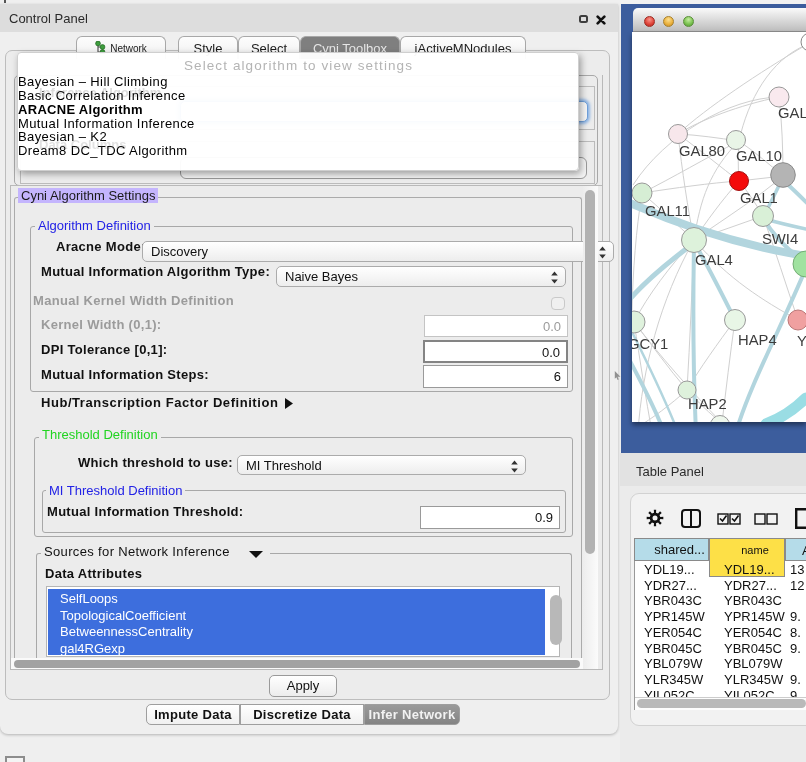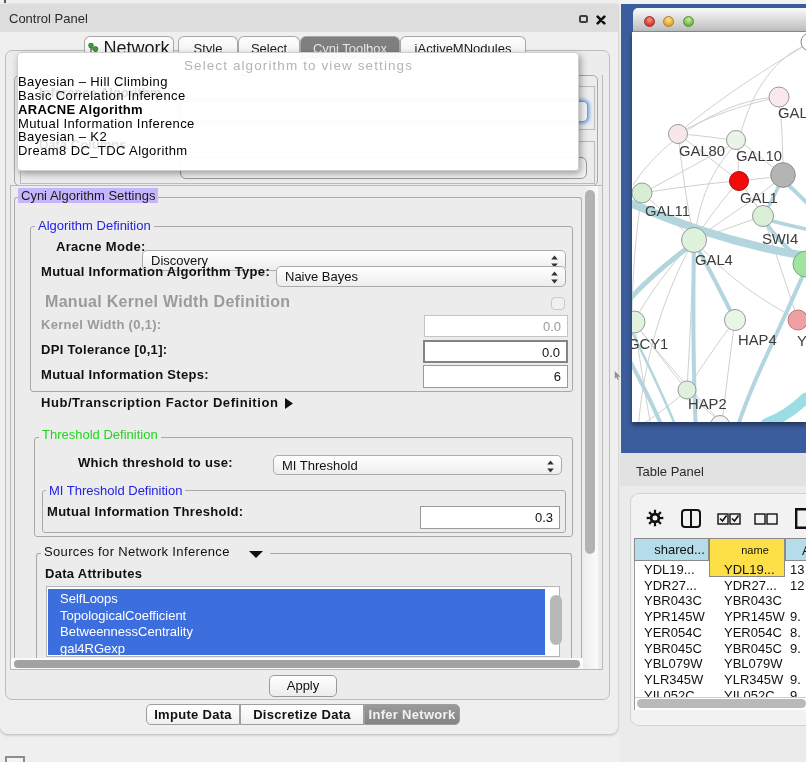--- a/index.html
+++ b/index.html
@@ -21,21 +21,21 @@
 
 <div class="abs" style="left:579px;top:15px;width:9px;height:8px;border:2px solid #3c3c3c;border-radius:2.5px;"></div>
 
 <svg class="abs" style="left:596px;top:15px;" width="10" height="10" viewBox="0 0 12 12">
     <path d="M2 2 L10 10 M10 2 L2 10" stroke="#111" stroke-width="3.2" stroke-linecap="round"></path>
   </svg>
 
 <div class="abs" style="left:5px;top:50px;width:605px;height:650px;background:#ececec;border:1px solid #bdbdbd;border-radius:7px;"></div>
 
 <div id="tabs">
-    <div class="abs" style="left:84px;top:36px;width:90px;height:23px;background:linear-gradient(#fdfdfd,#efefef);border:1px solid #a8a8a8;border-bottom:none;border-radius:6px 6px 0 0;color:#1c1c1c;font-size:18px;text-align:center;line-height:23px;"><svg style="vertical-align:-2px;margin-right:3px;" width="12" height="13" viewBox="0 0 12 13">
+    <div class="abs" style="left:76px;top:36px;width:90px;height:23px;background:linear-gradient(#fdfdfd,#efefef);border:1px solid #a8a8a8;border-bottom:none;border-radius:6px 6px 0 0;color:#1c1c1c;font-size:10px;text-align:center;line-height:23px;"><svg style="vertical-align:-2px;margin-right:3px;" width="12" height="13" viewBox="0 0 12 13">
       <path d="M3 3 L3 11 L7 11 M3 6 L7 6" stroke="#555" stroke-width="1.2" fill="none"></path>
       <circle cx="3" cy="2.5" r="2.4" fill="#3f9e3f" stroke="#1e651e" stroke-width="0.7"></circle>
       <circle cx="7.5" cy="6" r="2.4" fill="#3f9e3f" stroke="#1e651e" stroke-width="0.7"></circle>
       <circle cx="7.5" cy="11" r="2.4" fill="#3f9e3f" stroke="#1e651e" stroke-width="0.7"></circle>
       </svg>Network</div>
     <div class="abs" style="left:178px;top:36px;width:60px;height:23px;background:linear-gradient(#fdfdfd,#efefef);border:1px solid #a8a8a8;border-bottom:none;border-radius:6px 6px 0 0;color:#1c1c1c;font-size:13px;text-align:center;line-height:23px;">Style</div>
     <div class="abs" style="left:238px;top:36px;width:62px;height:23px;background:linear-gradient(#fdfdfd,#efefef);border:1px solid #a8a8a8;border-bottom:none;border-radius:6px 6px 0 0;color:#1c1c1c;font-size:13px;text-align:center;line-height:23px;">Select</div>
     <div class="abs" style="left:300px;top:36px;width:100px;height:23px;background:#7f7f7f;border:1px solid #a8a8a8;border-bottom:none;border-radius:6px 6px 0 0;color:#e6e6e6;font-size:13px;text-align:center;line-height:23px;">Cyni Toolbox</div>
     <div class="abs" style="left:400px;top:36px;width:126px;height:23px;background:linear-gradient(#fdfdfd,#efefef);border:1px solid #a8a8a8;border-bottom:none;border-radius:6px 6px 0 0;color:#1c1c1c;font-size:13px;text-align:center;line-height:23px;">jActiveMNodules</div>
   </div>
@@ -49,66 +49,66 @@
 
 <div class="abs" style="left:10px;top:185px;width:593px;height:485px;border:1px solid #b9b9b9;background:#ececec;"></div>
 
 <div class="abs" style="left:14px;top:197px;width:568px;height:470px;border:1px solid #ababab;border-radius:3px;border-bottom:none;"></div>
 <div class="abs" style="left:18px;top:188px;background:#c4b5fd;padding:0 3px;font-size:13px;color:#1a1a1a;">Cyni Algorithm Settings</div>
 
 <div class="abs" style="left:30px;top:226px;width:543px;height:166px;border:1px solid #a8a8a8;border-radius:3px;"></div>
 <div class="abs" style="left:35px;top:218px;background:#ececec;padding:0 3px;font-size:13px;color:#2222e6;text-align:center;">Algorithm Definition</div>
 
 <div class="abs b" style="left:56px;top:239px;font-size:13px;color:#111;">Aracne Mode:</div>
-<div class="combo abs" style="left:142px;top:241px;width:424px;height:21px;margin-top:9px;">
+<div class="combo abs" style="left:142px;top:241px;width:472px;height:21px;">
     <span>Discovery</span>
     <svg class="arr" width="9" height="15" viewBox="0 0 9 15">
       <path d="M1.2 5.5 L4.5 1.5 L7.8 5.5 Z M1.2 9.5 L4.5 13.5 L7.8 9.5 Z" fill="#333"></path>
     </svg>
   </div>
 <div class="abs b" style="left:41px;top:264px;font-size:13px;color:#111;">Mutual Information Algorithm Type:</div>
 <div class="combo abs" style="left:276px;top:266px;width:290px;height:21px;">
     <span>Naive Bayes</span>
     <svg class="arr" width="9" height="15" viewBox="0 0 9 15">
       <path d="M1.2 5.5 L4.5 1.5 L7.8 5.5 Z M1.2 9.5 L4.5 13.5 L7.8 9.5 Z" fill="#333"></path>
     </svg>
   </div>
 
-<div class="abs b" style="left:45px;top:293px;font-size:16px;color:#9b9b9b;">Manual Kernel Width Definition</div>
+<div class="abs b" style="left:33px;top:293px;font-size:13px;color:#9b9b9b;">Manual Kernel Width Definition</div>
 <div class="abs" style="left:551px;top:297px;width:14px;height:13px;background:#f0f0f0;border:1px solid #c9c9c9;border-radius:4px;"></div>
 
 <div class="abs b" style="left:41px;top:317px;font-size:13px;color:#9b9b9b;">Kernel Width (0,1):</div>
 <div class="field abs" style="left:424px;top:315px;width:144px;height:22px;border:1px solid #c4c4c4;color:#9b9b9b;">0.0</div>
 
 <div class="abs b" style="left:41px;top:342px;font-size:13px;color:#111;">DPI Tolerance [0,1]:</div>
 <div class="field abs" style="left:423px;top:340px;width:145px;height:23px;border:2px solid #848484;color:#111;">0.0</div>
 
 <div class="abs b" style="left:41px;top:367px;font-size:13px;color:#111;">Mutual Information Steps:</div>
 <div class="field abs" style="left:423px;top:365px;width:145px;height:23px;border:1px solid #9a9a9a;color:#111;">6</div>
 
 <div class="abs b" style="left:41px;top:395px;font-size:13px;color:#111;letter-spacing:0.55px;">Hub/Transcription Factor Definition</div>
 <svg class="abs" style="left:283px;top:397px;" width="12" height="13" viewBox="0 0 12 13">
     <path d="M2 1 L10 6.5 L2 12 Z" fill="#111"></path>
   </svg>
 
 <div class="abs" style="left:34px;top:437px;width:539px;height:100px;border:1px solid #a8a8a8;border-radius:3px;"></div>
 <div class="abs" style="left:39px;top:427px;background:#ececec;padding:0 3px;font-size:13px;color:#21d421;">Threshold Definition</div>
 
 <div class="abs b" style="left:78px;top:455px;font-size:13px;color:#111;">Which threshold to use:</div>
-<div class="combo abs" style="left:237px;top:455px;width:289px;height:20px;margin-left:36px;">
+<div class="combo abs" style="left:237px;top:455px;width:289px;height:20px;">
     <span>MI Threshold</span>
     <svg class="arr" width="9" height="15" viewBox="0 0 9 15">
       <path d="M1.2 5.5 L4.5 1.5 L7.8 5.5 Z M1.2 9.5 L4.5 13.5 L7.8 9.5 Z" fill="#333"></path>
     </svg>
   </div>
 
 <div class="abs" style="left:42px;top:490px;width:524px;height:43px;border:1px solid #a8a8a8;border-radius:3px;"></div>
 <div class="abs" style="left:46px;top:483px;background:#ececec;padding:0 3px;font-size:13px;color:#2222e6;">MI Threshold Definition</div>
 <div class="abs b" style="left:47px;top:504px;font-size:13px;color:#111;">Mutual Information Threshold:</div>
-<div class="field abs" style="left:420px;top:506px;width:140px;height:23px;border:1px solid #9a9a9a;color:#111;">0.3</div>
+<div class="field abs" style="left:420px;top:506px;width:140px;height:23px;border:1px solid #9a9a9a;color:#111;">0.9</div>
 
 <div class="abs" style="left:36px;top:553px;width:536px;height:112px;border:1px solid #a8a8a8;border-radius:3px;border-bottom:none;"></div>
 <div class="abs" style="left:41px;top:544px;background:#ececec;padding:0 3px;font-size:13px;color:#111;letter-spacing:0.35px;">Sources for Network Inference</div>
 <div class="abs" style="left:230px;top:547px;width:40px;height:11px;background:#ececec;"></div>
 <svg class="abs" style="left:249px;top:550px;" width="14" height="9" viewBox="0 0 14 9">
     <path d="M0 1 L14 1 L7 8 Z" fill="#111"></path>
   </svg>
 <div class="abs b" style="left:45px;top:566px;font-size:13px;color:#111;">Data Attributes</div>
 
 <div class="abs" style="left:46px;top:586px;width:514px;height:71px;background:#fff;border:1px solid #b5b5b5;"></div>

